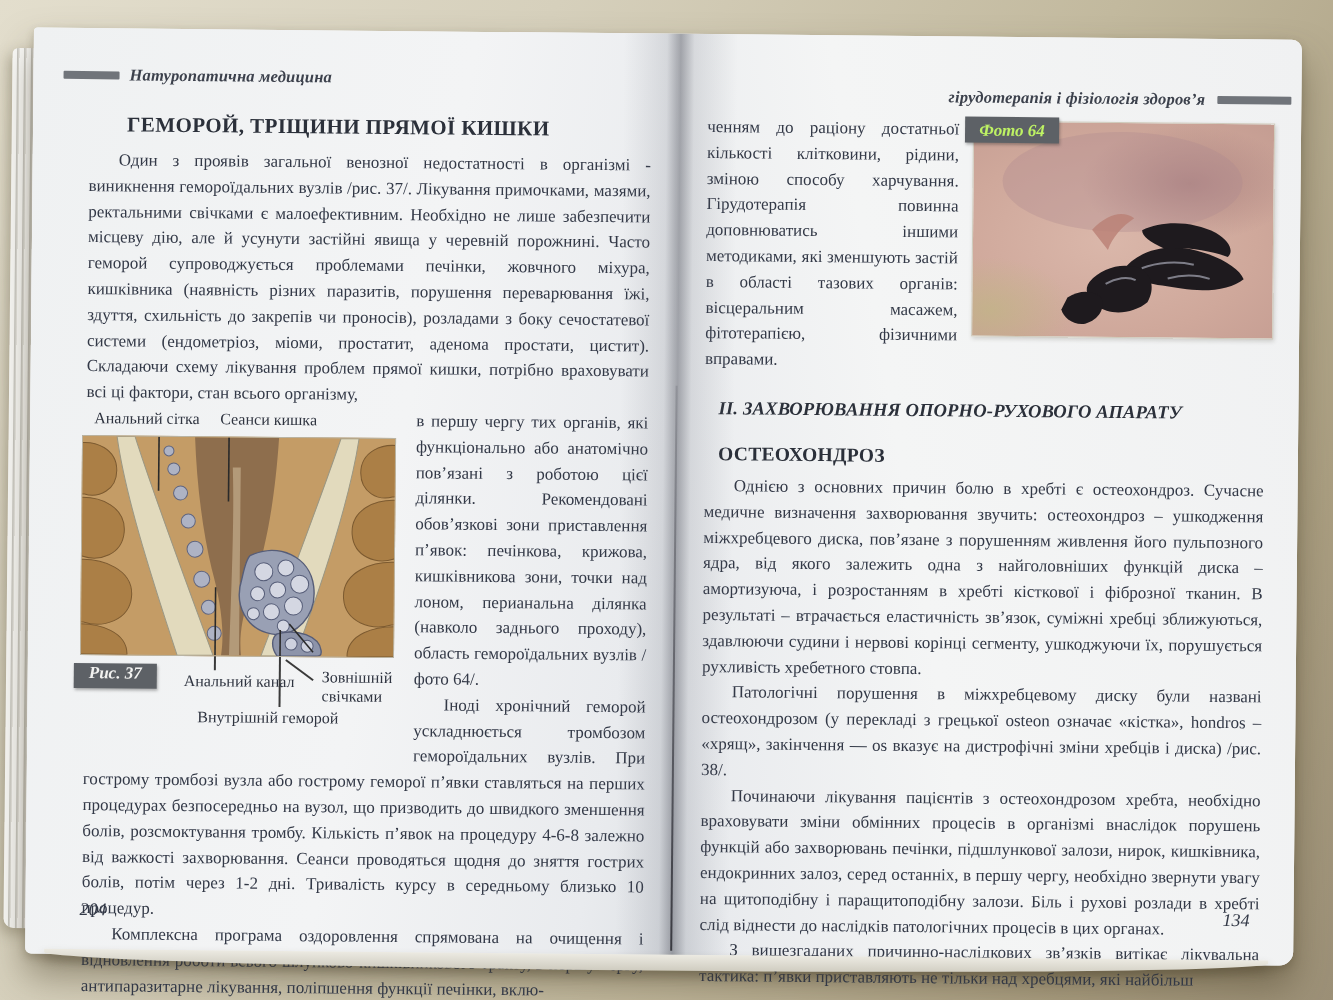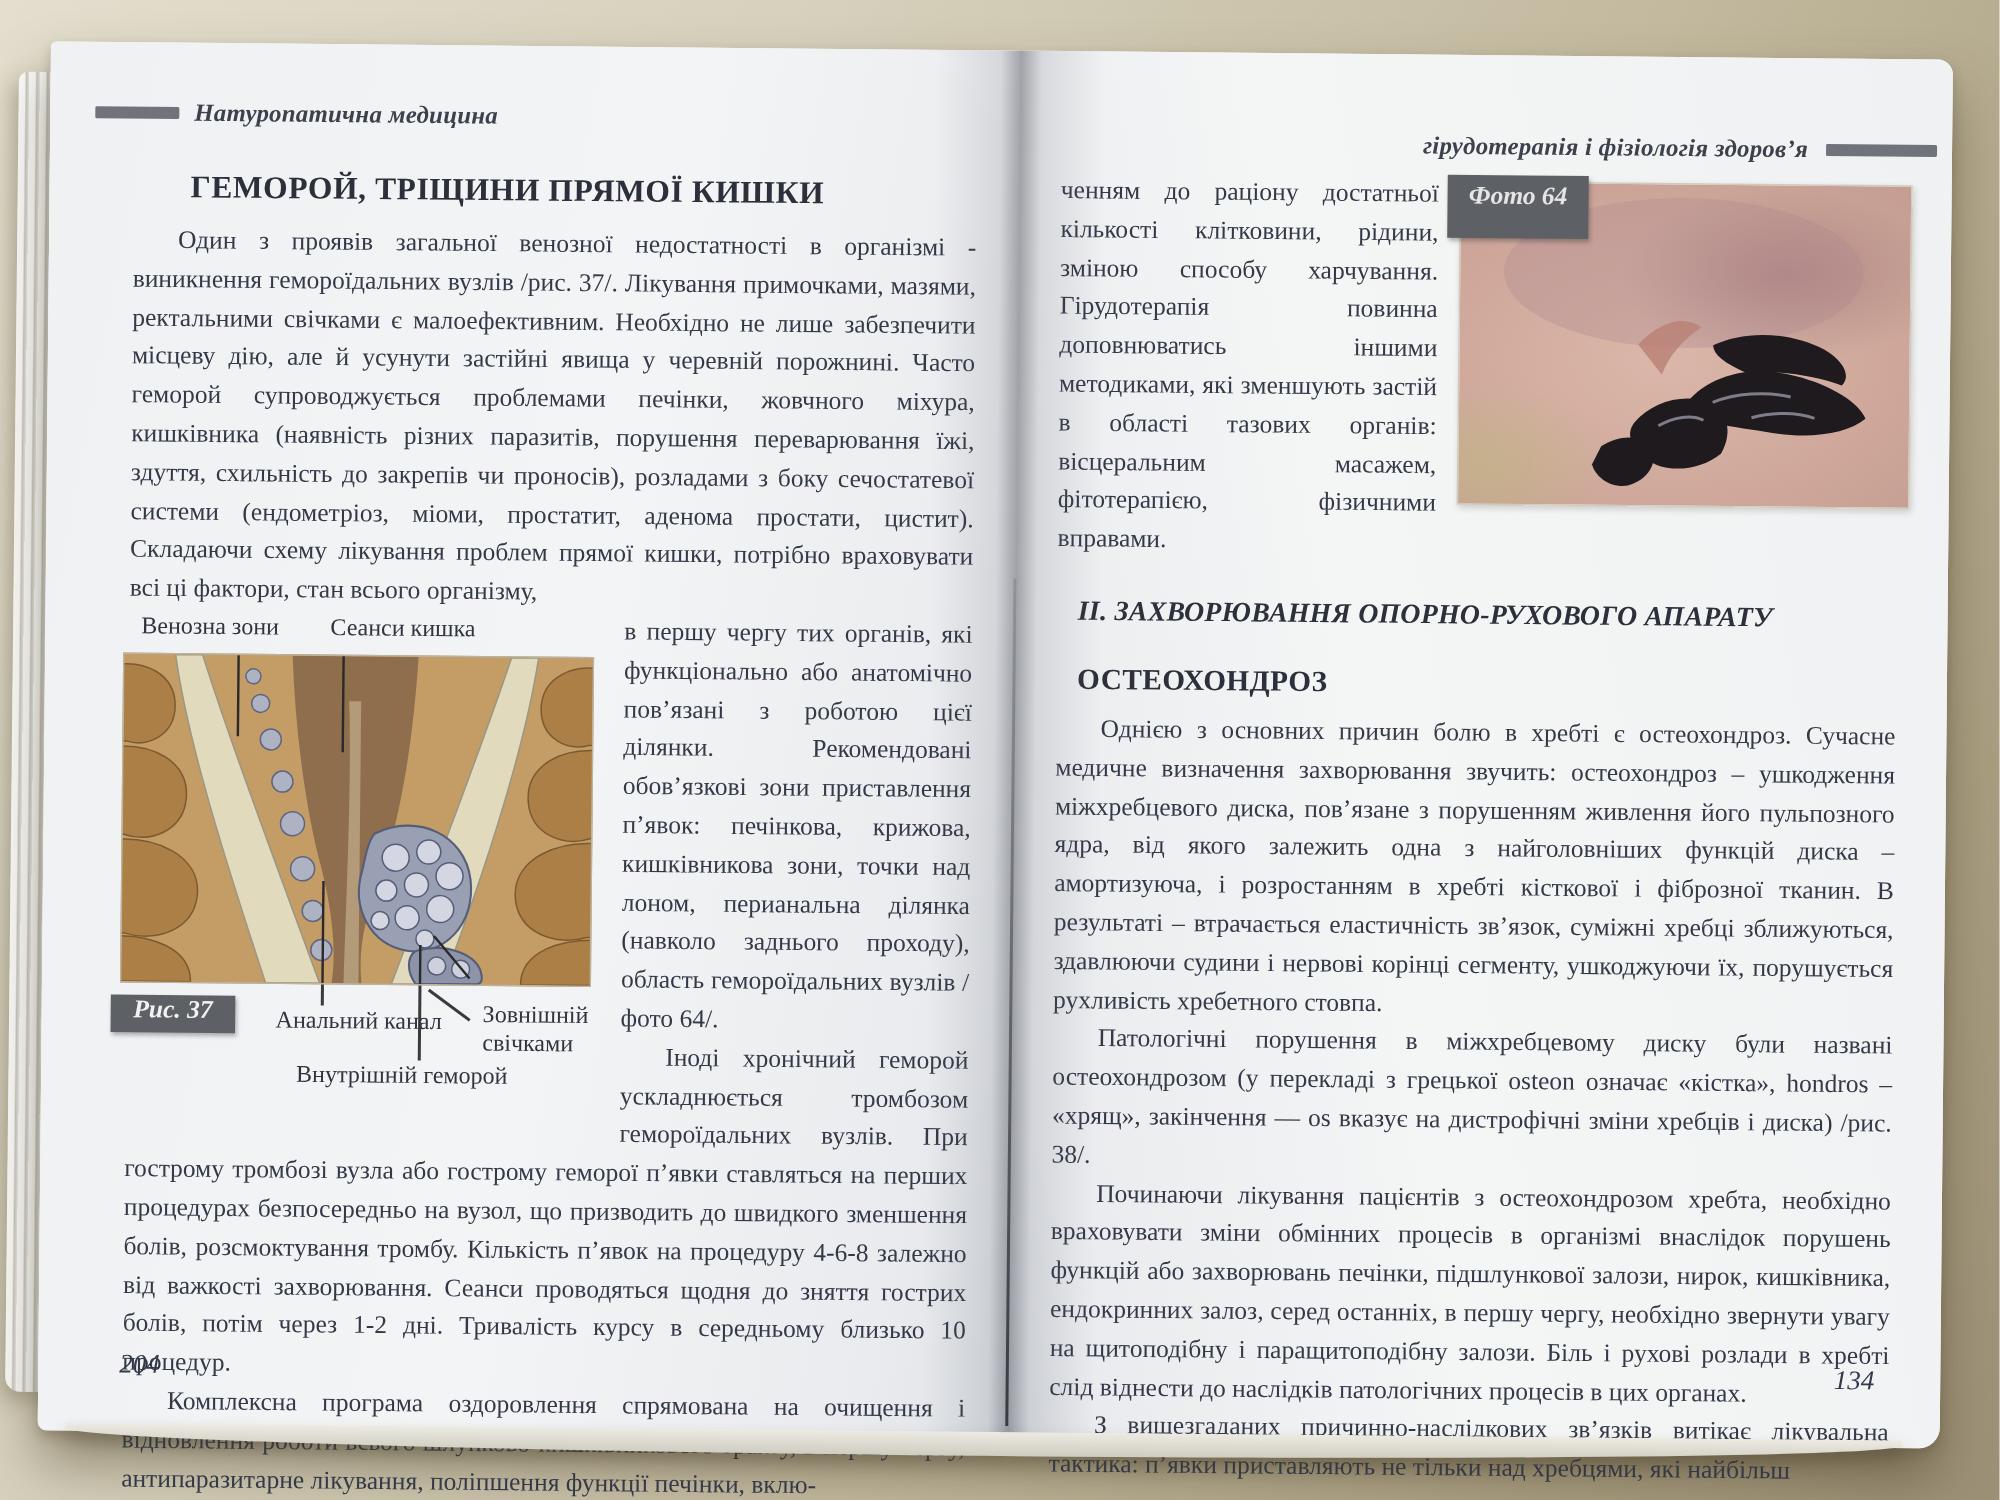--- a/index.html
+++ b/index.html
@@ -108,22 +108,22 @@
     width:100%;height:100%;
     background:
       radial-gradient(ellipse 60% 45% at 72% 28%, rgba(150,108,112,.55) 0%, rgba(150,108,112,0) 60%),
       radial-gradient(ellipse 50% 45% at 6% 88%, rgba(190,185,130,.6) 0%, rgba(190,185,130,0) 55%),
       radial-gradient(ellipse 90% 80% at 45% 55%, #dab7aa 0%, #cfa89b 55%, #c29a90 100%);
     border:1px solid #cfcabb;
     box-shadow:1px 2px 4px rgba(60,55,40,.2);
   }
   .photo svg{position:absolute;inset:0;}
   .photo-badge{
-    position:absolute;left:-8px;top:-4px;background:#5d6166;color:#e5e5e5;
-    font-style:italic;font-weight:bold;font-size:17px;padding:4px 14px 18px;
+    position:absolute;left:-8px;top:-4px;background:#5d6166;color:#bef264;
+    font-style:italic;font-weight:bold;font-size:17px;padding:4px 14px 2px;
     box-shadow:1px 2px 3px rgba(40,40,40,.35);
   }
   .section-heading{
     font-weight:bold;font-style:italic;font-size:18.5px;color:#2b303a;
     margin:26px 0 0 14px;letter-spacing:.2px;
   }
   .sub-heading{
     font-weight:bold;font-size:19.5px;color:#2b303a;margin:24px 0 8px 14px;letter-spacing:.3px;
   }
   .rp-body p{margin:0;}
@@ -142,21 +142,21 @@
         <span class="bar"></span>
         <span class="rh-text">Натуропатична медицина</span>
       </div>
 
       <div class="chapter-title">ГЕМОРОЙ, ТРІЩИНИ ПРЯМОЇ КИШКИ</div>
 
       <p class="body-text indent">Один з проявів загальної венозної недостатності в організмі - виникнення гемороїдальних вузлів /рис. 37/. Лікування примочками, мазями, ректальними свічками є малоефективним. Необхідно не лише забезпечити місцеву дію, але й усунути застійні явища у черевній порожнині. Часто геморой супроводжується проблемами печінки, жовчного міхура, кишківника (наявність різних паразитів, порушення переварювання їжі, здуття, схильність до закрепів чи проносів), розладами з боку сечостатевої системи (ендометріоз, міоми, простатит, аденома простати, цистит). Складаючи схему лікування проблем прямої кишки, потрібно враховувати всі ці фактори, стан всього організму,</p>
 
       <div class="figure">
         <div class="fig-toplabels">
-          <span class="tl1">Венозна зони</span>
+          <span class="tl1">Анальний сітка</span>
           <span class="tl2">Сеанси кишка</span>
         </div>
         <svg class="fig-image" viewBox="0 0 312 218">
           <rect x="0" y="0" width="312" height="218" fill="#c49c66"></rect>
 
           <path d="M52,0 C70,55 95,120 132,218 L96,218 C66,130 42,55 34,0 Z" fill="#e2dabd" stroke="#9a9784" stroke-width="1"></path>
           <path d="M258,0 C240,55 216,120 180,218 L214,218 C246,130 268,55 276,0 Z" fill="#e2dabd" stroke="#9a9784" stroke-width="1"></path>
 
           <g fill="#ab7f46" stroke="#7c5a30" stroke-width="1">
             <path d="M-10,8 C14,2 34,14 34,34 C34,54 16,62 2,58 L-10,58 Z"></path>

